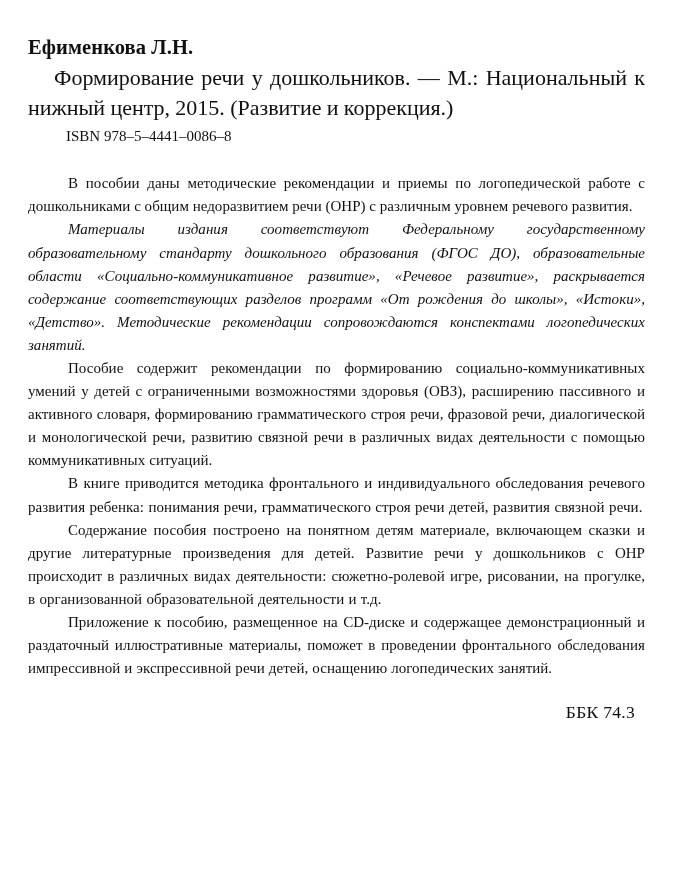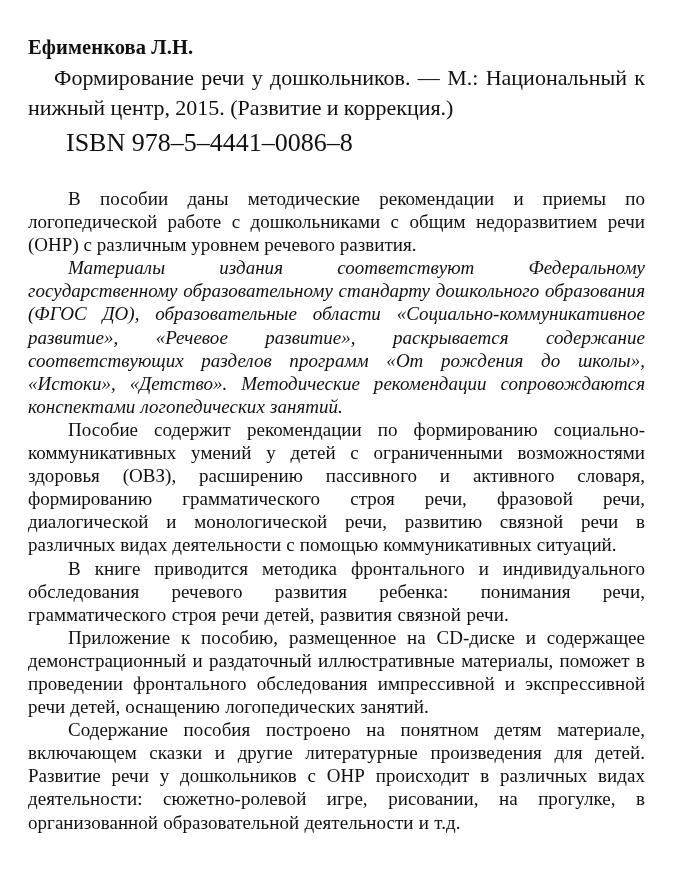--- a/index.html
+++ b/index.html
@@ -40,32 +40,32 @@
   .imprint {
     font-size: 22px;
     line-height: 1.34;
     margin: 0;
     text-indent: 26px;
     text-align: justify;
     text-align-last: left;
     word-spacing: -0.2px;
   }
   .isbn {
-    font-size: 26px;
+    font-size: 15px;
     line-height: 1.34;
     margin: 4px 0 0 0;
     padding-left: 38px;
   }
 
   
   .body-copy {
     margin-top: 26px;
   }
   .para {
-    font-size: 19px;
+    font-size: 15px;
     line-height: 23.1px;
     margin: 0;
     text-align: justify;
     text-align-last: left;
     text-indent: 40px;
     hyphens: none;
   }
 
   
   .p1 { word-spacing: 0.0px;  letter-spacing: 0.02px; }
@@ -96,18 +96,21 @@
     <p class="author">Ефименкова Л.Н.</p>
     <p class="imprint">Формирование речи у дошкольников. — М.: Национальный к нижный центр, 2015. (Развитие и коррекция.)</p>
     <p class="isbn">ISBN 978–5–4441–0086–8</p>
   </div>
 
   <div class="body-copy">
     <p class="para p1">В пособии даны методические рекомендации и приемы по логопедической работе с дошкольниками с общим недоразвитием речи (ОНР) с различным уровнем речевого развития.</p>
     <p class="para p2">Материалы издания соответствуют Федеральному государственному образовательному стандарту дошкольного образования (ФГОС ДО), образовательные области «Социально-коммуникативное развитие», «Речевое развитие», раскрывается содержание соответствующих разделов программ «От рождения до школы», «Истоки», «Детство». Методические рекомендации сопровождаются конспектами логопедических занятий.</p>
     <p class="para p3">Пособие содержит рекомендации по формированию социально-коммуникативных умений у детей с ограниченными возможностями здоровья (ОВЗ), расширению пассивного и активного словаря, формированию грамматического строя речи, фразовой речи, диалогической и монологической речи, развитию связной речи в различных видах деятельности с помощью коммуникативных ситуаций.</p>
     <p class="para p4">В книге приводится методика фронтального и индивидуального обследования речевого развития ребенка: понимания речи, грамматического строя речи детей, развития связной речи.</p>
+    <p class="para p5">Содержание пособия построено на понятном детям материале, включающем сказки и другие литературные произведения для детей. Развитие речи у дошкольников с ОНР происходит в различных видах деятельности: сюжетно-ролевой игре, рисовании, на прогулке, в организованной образовательной деятельности и т.д.</p>
     <p class="para p6">Приложение к пособию, размещенное на CD-диске и содержащее демонстрационный и раздаточный иллюстративные материалы, поможет в проведении фронтального обследования импрессивной и экспрессивной речи детей, оснащению логопедических занятий.</p>
-    <p class="para p5">Содержание пособия построено на понятном детям материале, включающем сказки и другие литературные произведения для детей. Развитие речи у дошкольников с ОНР происходит в различных видах деятельности: сюжетно-ролевой игре, рисовании, на прогулке, в организованной образовательной деятельности и т.д.</p>
   </div>
 
+  <div class="bbk-row">
+    <span class="bbk">ББК 74.3</span>
+  </div>
 
 </div>
 
 </body></html>

